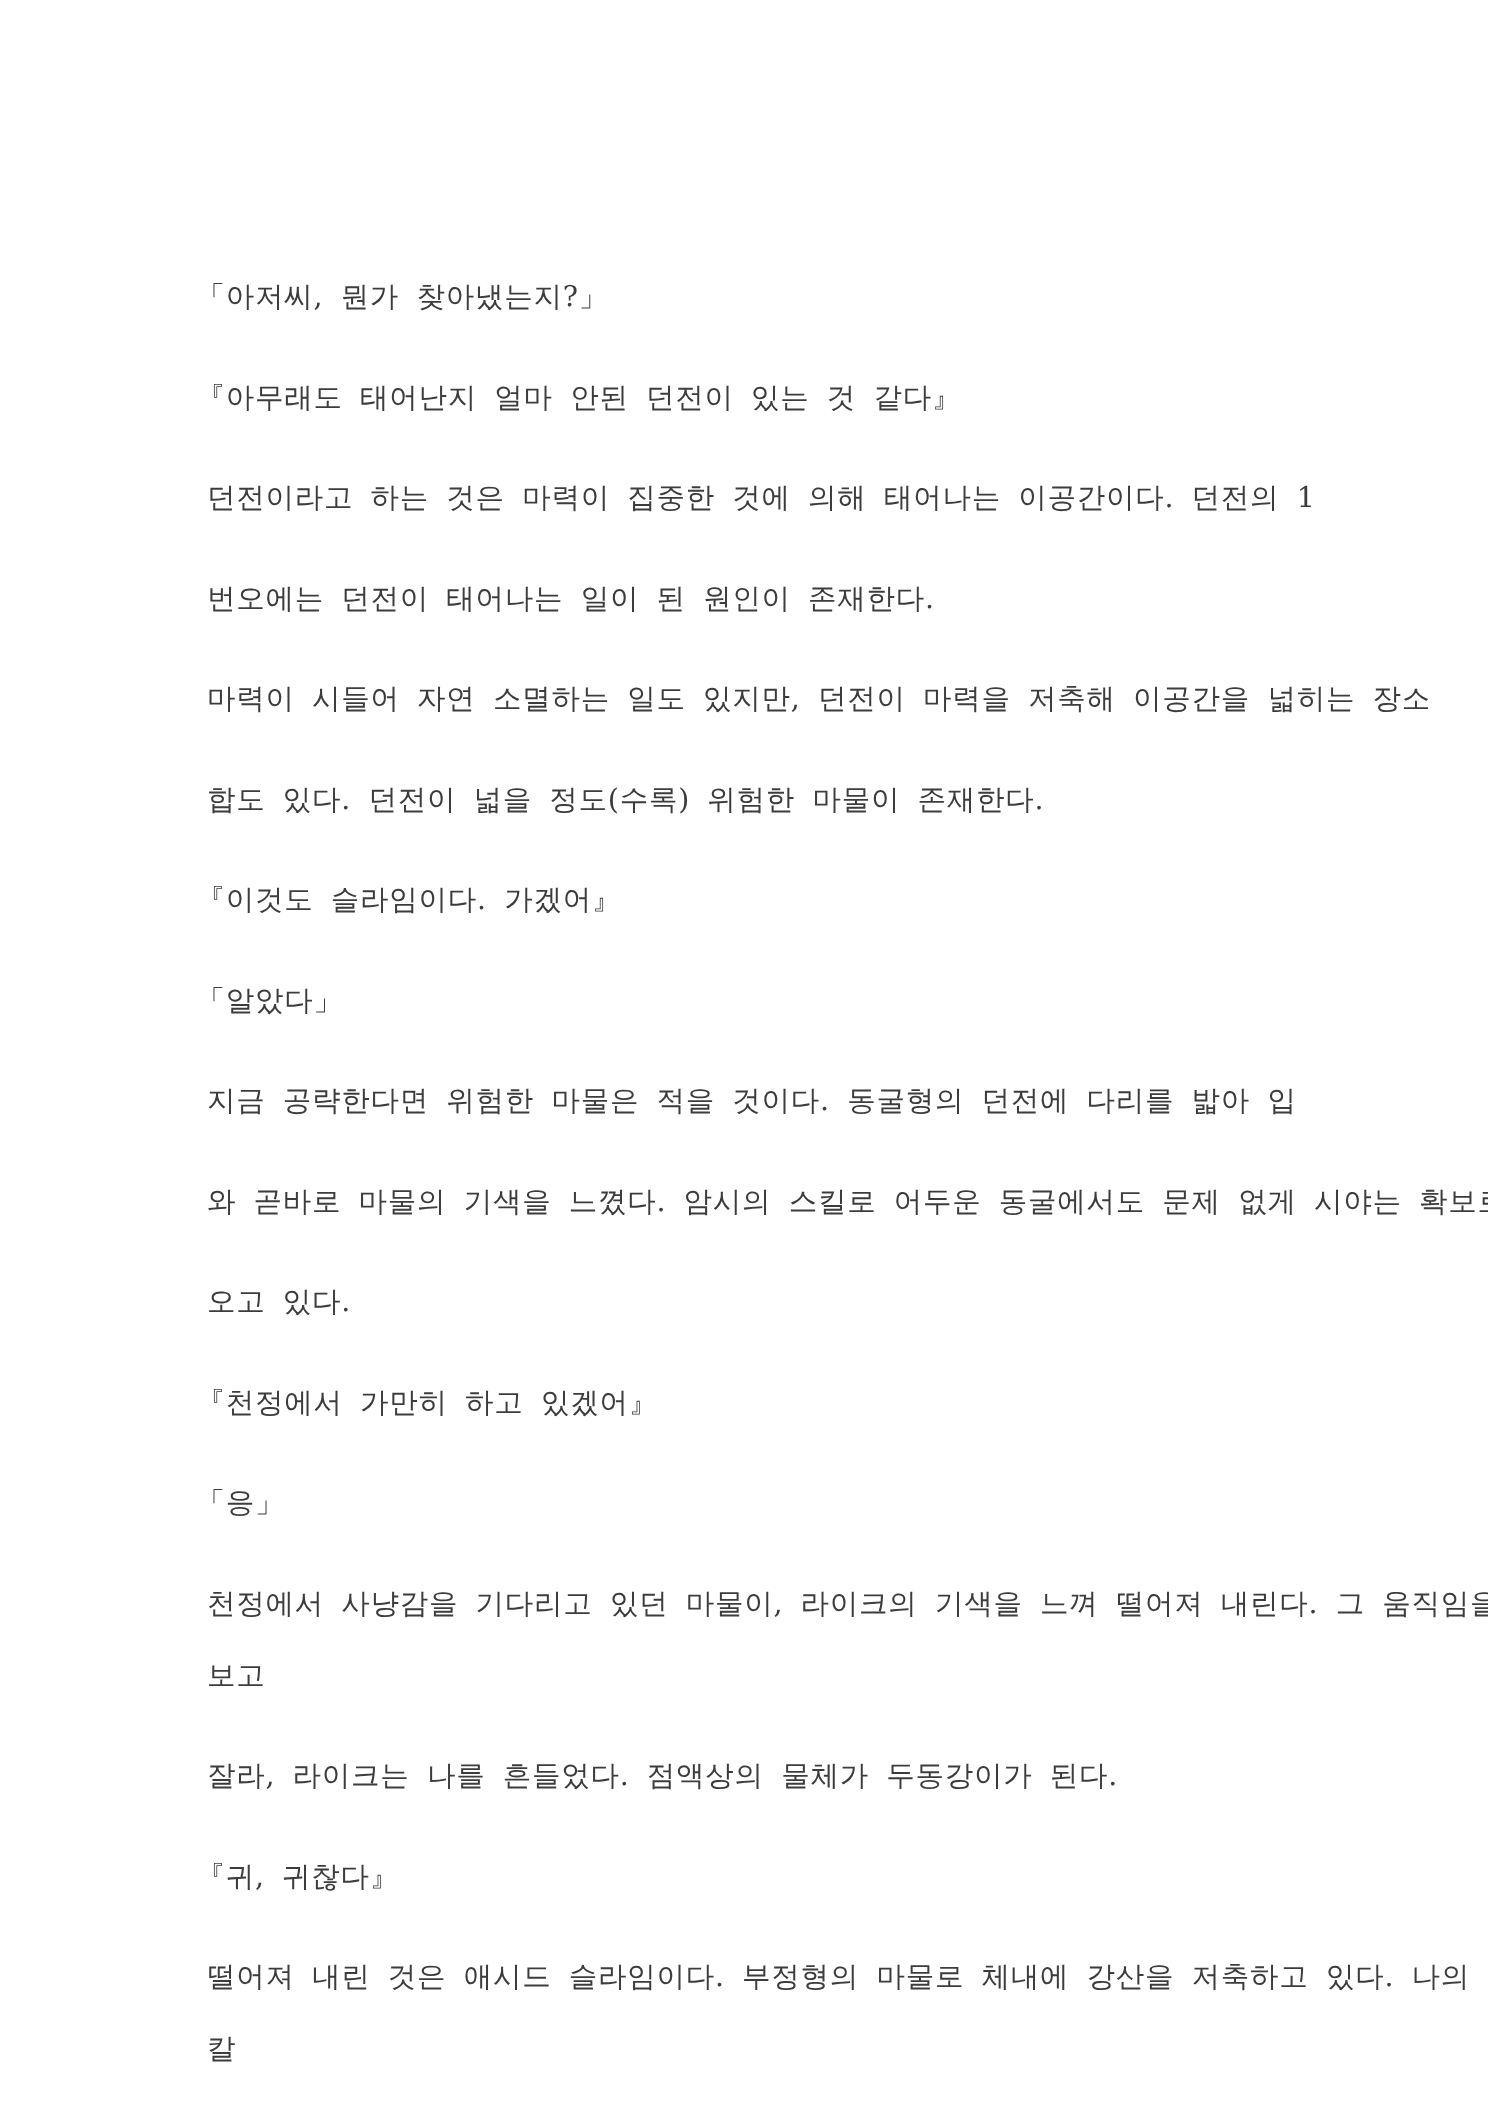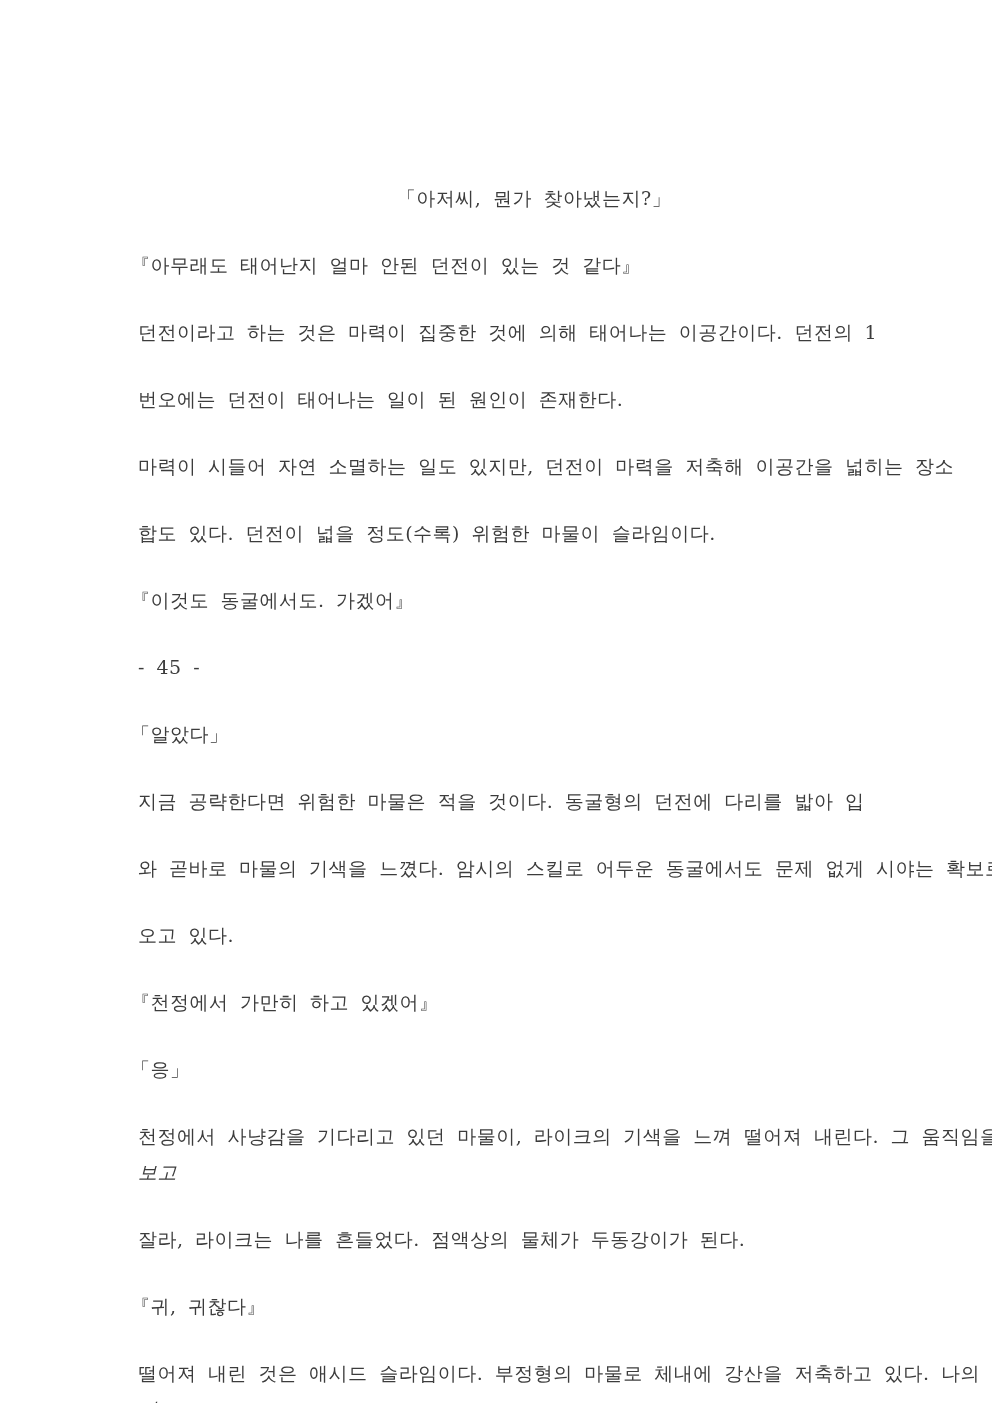--- a/index.html
+++ b/index.html
@@ -23,37 +23,36 @@
   .line {
     font-family: "DejaVu Serif", "Liberation Serif", serif;
     font-size: 19px;
     line-height: 36px;
     color: #3c3c3c;
     white-space: nowrap;
     word-spacing: 5px;
     letter-spacing: 0.5px;
   }
   .line.para { margin-top: 31px; }
-  .line.para:first-child { margin-top: 0; text-align: center; }
-  .line.cont { margin-top: 0; font-style: italic; }
+  .line.para:first-child { margin-top: 0; }
+  .line.cont { margin-top: 12px; }
   .line.indent { padding-left: 7px; }
 </style>
 </head>
 <body>
 
 <div class="page">
   <div class="content">
       <div class="line para">「아저씨, 뭔가 찾아냈는지?」</div>
       <div class="line para">『아무래도 태어난지 얼마 안된 던전이 있는 것 같다』</div>
       <div class="line para indent">던전이라고 하는 것은 마력이 집중한 것에 의해 태어나는 이공간이다. 던전의 1</div>
       <div class="line para indent">번오에는 던전이 태어나는 일이 된 원인이 존재한다.</div>
       <div class="line para indent">마력이 시들어 자연 소멸하는 일도 있지만, 던전이 마력을 저축해 이공간을 넓히는 장소</div>
-      <div class="line para indent">합도 있다. 던전이 넓을 정도(수록) 위험한 마물이 슬라임이다.</div>
-      <div class="line para">『이것도 동굴에서도. 가겠어』</div>
-      <div class="line para indent">- 45 -</div>
+      <div class="line para indent">합도 있다. 던전이 넓을 정도(수록) 위험한 마물이 존재한다.</div>
+      <div class="line para">『이것도 슬라임이다. 가겠어』</div>
       <div class="line para">「알았다」</div>
       <div class="line para indent">지금 공략한다면 위험한 마물은 적을 것이다. 동굴형의 던전에 다리를 밟아 입</div>
       <div class="line para indent">와 곧바로 마물의 기색을 느꼈다. 암시의 스킬로 어두운 동굴에서도 문제 없게 시야는 확보로</div>
       <div class="line para indent">오고 있다.</div>
       <div class="line para">『천정에서 가만히 하고 있겠어』</div>
       <div class="line para">「응」</div>
       <div class="line para indent">천정에서 사냥감을 기다리고 있던 마물이, 라이크의 기색을 느껴 떨어져 내린다. 그 움직임을</div>
       <div class="line cont indent">보고</div>
       <div class="line para indent">잘라, 라이크는 나를 흔들었다. 점액상의 물체가 두동강이가 된다.</div>
       <div class="line para">『귀, 귀찮다』</div>

